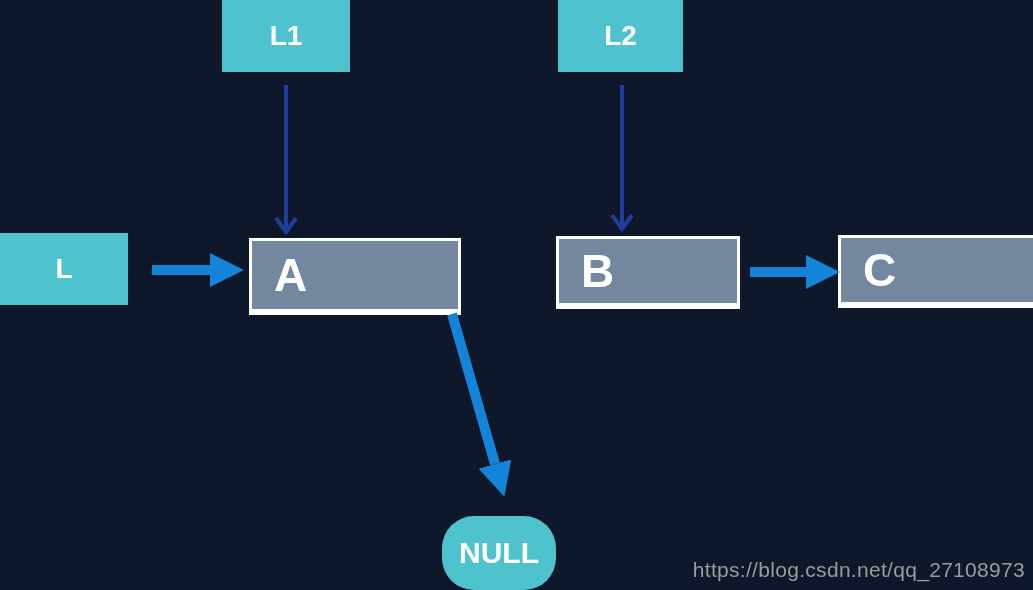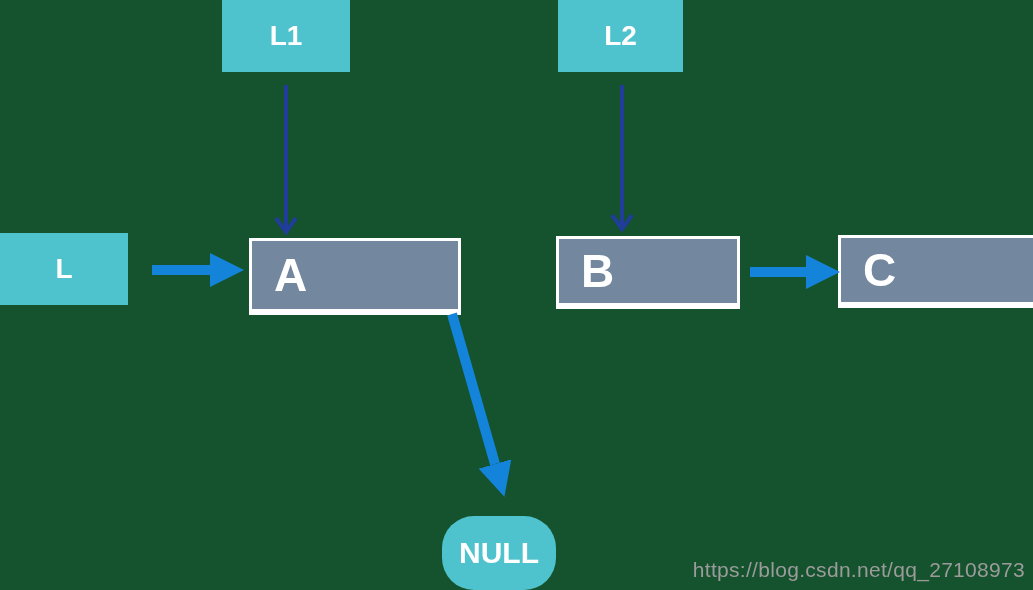--- a/index.html
+++ b/index.html
@@ -4,21 +4,21 @@
 <style>
   html, body {
     margin: 0;
     padding: 0;
     background: #000000;
   }
   #canvas {
     position: relative;
     width: 1033px;
     height: 590px;
-    background: #14532d;
+    background: #0f172a;
     overflow: hidden;
     font-family: "Liberation Sans", sans-serif;
   }
   .box {
     position: absolute;
     display: flex;
     align-items: center;
     color: #FFFFFF;
     font-weight: bold;
     box-sizing: border-box;

